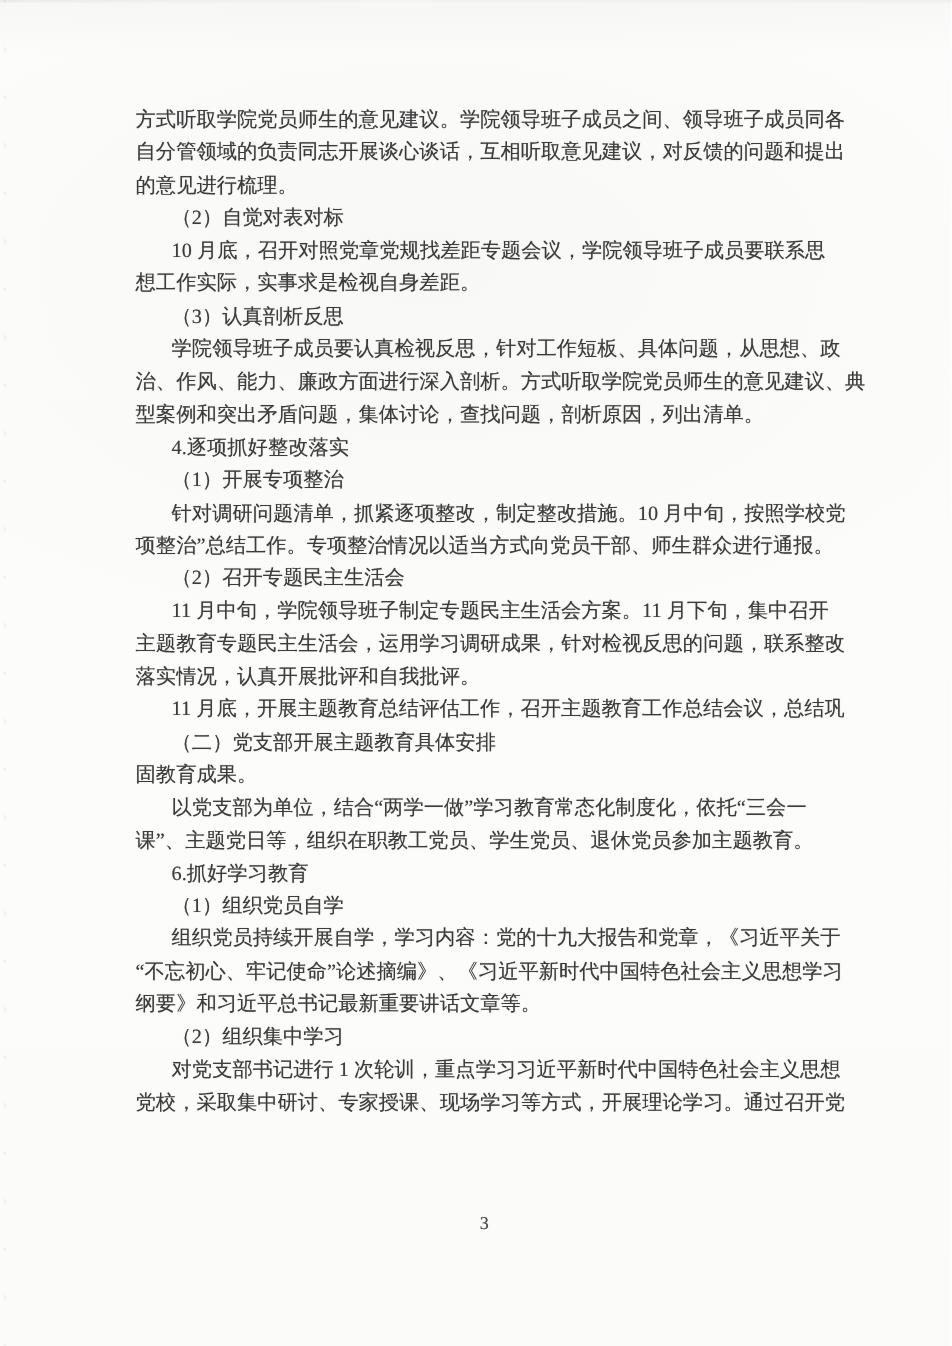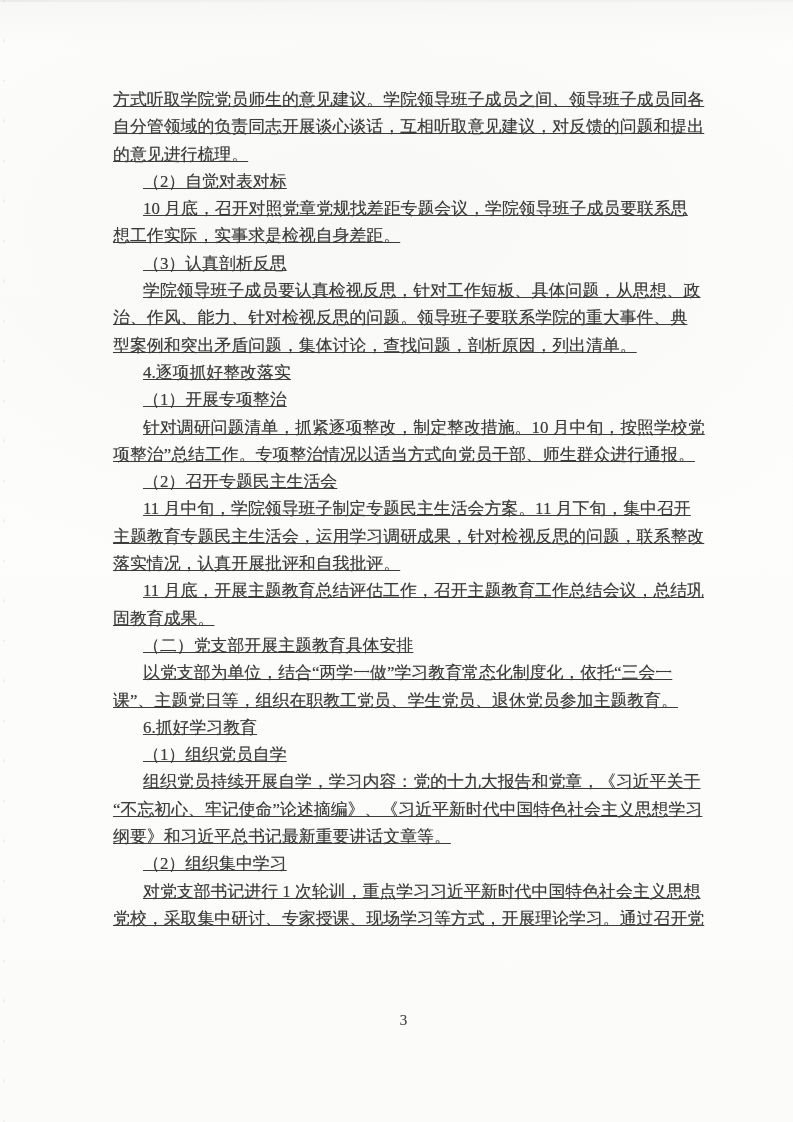--- a/index.html
+++ b/index.html
@@ -47,21 +47,20 @@
     width: 600px;
   }
   .line {
     height: 27.3px;
     line-height: 27.3px;
     font-size: 16.9px;
     letter-spacing: 0px;
     white-space: nowrap;
     color: #3c3c3c;
     text-shadow: 0 0 0.7px rgba(80,80,80,0.6);
-    text-decoration: underline;
   }
   .line.indent {
     text-indent: 30px;
   }
   .page-number {
     position: absolute;
     top: 1012px;
     left: 0;
     width: 100%;
     text-align: center;
@@ -81,33 +80,33 @@
 
   <div class="text-block" id="text-block">
       <div class="line">方式听取学院党员师生的意见建议。学院领导班子成员之间、领导班子成员同各</div>
       <div class="line">自分管领域的负责同志开展谈心谈话，互相听取意见建议，对反馈的问题和提出</div>
       <div class="line">的意见进行梳理。</div>
       <div class="line indent">（2）自觉对表对标</div>
       <div class="line indent">10 月底，召开对照党章党规找差距专题会议，学院领导班子成员要联系思</div>
       <div class="line">想工作实际，实事求是检视自身差距。</div>
       <div class="line indent">（3）认真剖析反思</div>
       <div class="line indent">学院领导班子成员要认真检视反思，针对工作短板、具体问题，从思想、政</div>
-      <div class="line">治、作风、能力、针对检视反思的问题。领导班子要联系学院的重大事件、典</div>
+      <div class="line">治、作风、能力、廉政方面进行深入剖析。方式听取学院党员师生的意见建议、典</div>
       <div class="line">型案例和突出矛盾问题，集体讨论，查找问题，剖析原因，列出清单。</div>
       <div class="line indent">4.逐项抓好整改落实</div>
       <div class="line indent">（1）开展专项整治</div>
       <div class="line indent">针对调研问题清单，抓紧逐项整改，制定整改措施。10 月中旬，按照学校党</div>
       <div class="line">项整治”总结工作。专项整治情况以适当方式向党员干部、师生群众进行通报。</div>
       <div class="line indent">（2）召开专题民主生活会</div>
       <div class="line indent">11 月中旬，学院领导班子制定专题民主生活会方案。11 月下旬，集中召开</div>
       <div class="line">主题教育专题民主生活会，运用学习调研成果，针对检视反思的问题，联系整改</div>
       <div class="line">落实情况，认真开展批评和自我批评。</div>
       <div class="line indent">11 月底，开展主题教育总结评估工作，召开主题教育工作总结会议，总结巩</div>
+      <div class="line indent">（二）党支部开展主题教育具体安排</div>
       <div class="line">固教育成果。</div>
-      <div class="line indent">（二）党支部开展主题教育具体安排</div>
       <div class="line indent">以党支部为单位，结合“两学一做”学习教育常态化制度化，依托“三会一</div>
       <div class="line">课”、主题党日等，组织在职教工党员、学生党员、退休党员参加主题教育。</div>
       <div class="line indent">6.抓好学习教育</div>
       <div class="line indent">（1）组织党员自学</div>
       <div class="line indent">组织党员持续开展自学，学习内容：党的十九大报告和党章，《习近平关于</div>
       <div class="line">“不忘初心、牢记使命”论述摘编》、《习近平新时代中国特色社会主义思想学习</div>
       <div class="line">纲要》和习近平总书记最新重要讲话文章等。</div>
       <div class="line indent">（2）组织集中学习</div>
       <div class="line indent">对党支部书记进行 1 次轮训，重点学习习近平新时代中国特色社会主义思想</div>
       <div class="line">党校，采取集中研讨、专家授课、现场学习等方式，开展理论学习。通过召开党</div>

